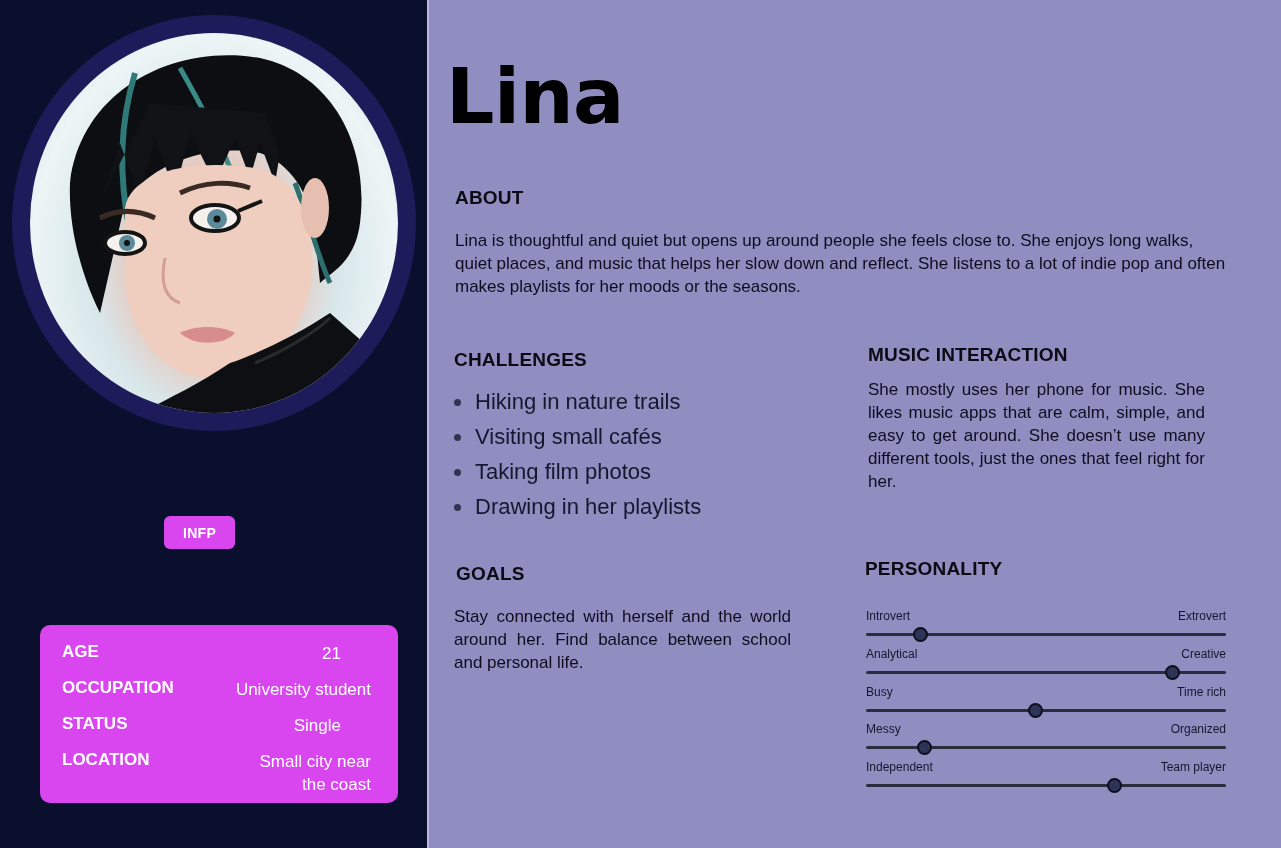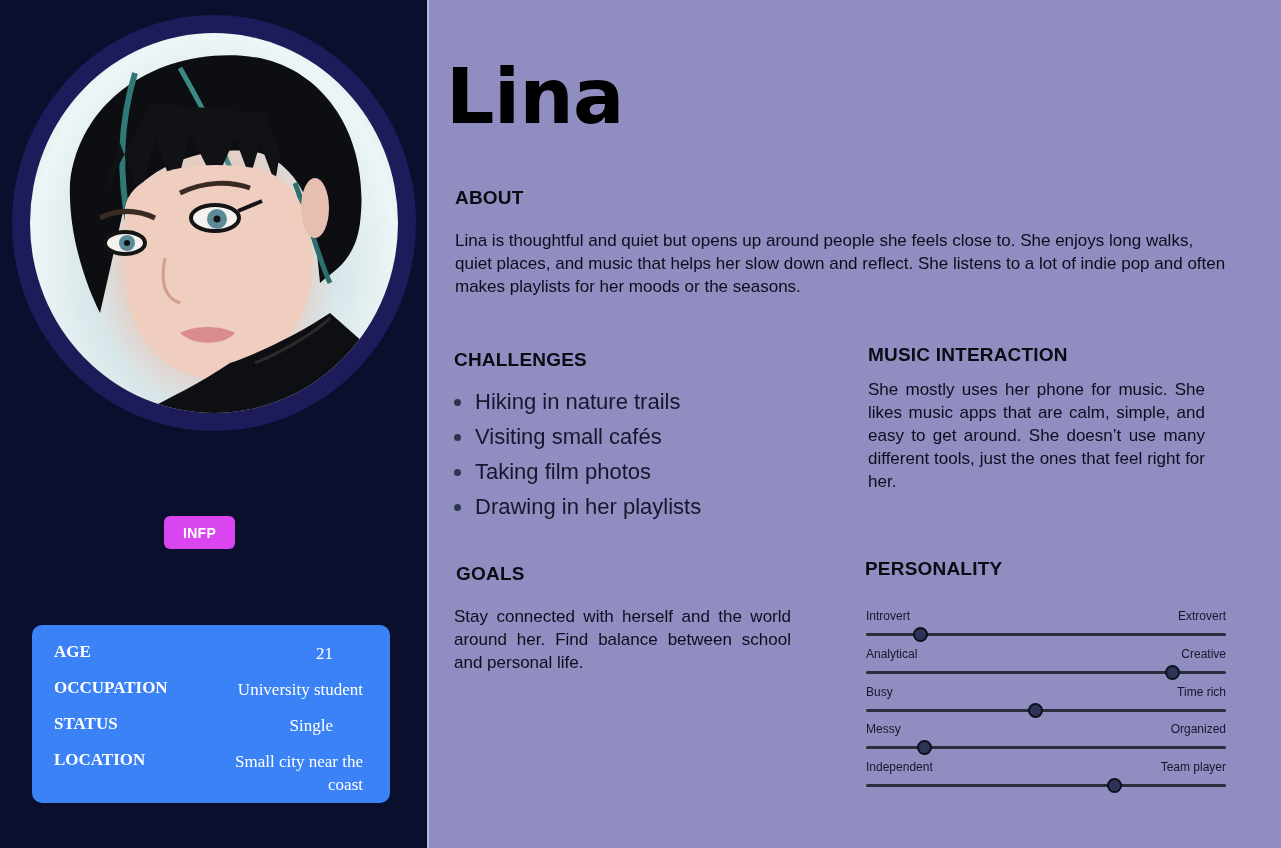--- a/index.html
+++ b/index.html
@@ -10,21 +10,21 @@
     .sidebar-edge { position: absolute; left: 427px; top: 0; width: 2px; height: 848px; background: #b9b7e0; }
 
     .avatar-ring { position: absolute; left: 12px; top: 15px; width: 404px; height: 416px; border-radius: 50%; background: #1d1b5a; }
     .avatar { position: absolute; left: 30px; top: 33px; width: 368px; height: 380px; border-radius: 50%; overflow: hidden;
       background: radial-gradient(ellipse at 50% 60%, #f2d3c6 0%, #e9c1b4 25%, #d8e7ea 48%, #edf5f6 70%, #c9d9dd 100%); }
     .avatar svg { width: 100%; height: 100%; display: block; }
 
     .mbti { position: absolute; left: 164px; top: 516px; width: 71px; height: 33px; border-radius: 6px; background: #d946ef;
       color: #ffffff; font-weight: bold; font-size: 14px; display: flex; align-items: center; justify-content: center; letter-spacing: 0.3px; }
 
-    .info-card { position: absolute; left: 32px; top: 625px; width: 358px; height: 178px; border-radius: 10px; background: #3b82f6; font-family: Liberation Serif, serif; }
+    .info-card { position: absolute; left: 40px; top: 625px; width: 358px; height: 178px; border-radius: 10px; background: #d946ef; }
     .info-row { position: absolute; left: 22px; right: 27px; display: flex; justify-content: space-between; }
     .info-label { color: #ffffff; font-weight: bold; font-size: 17px; }
     .info-value { color: #ffffff; font-size: 17px; text-align: right; line-height: 23px; }
 
     .name { position: absolute; left: 446px; top: 52px; font-size: 76px; font-weight: bold; color: #000; letter-spacing: -0.5px; font-family: "DejaVu Sans", sans-serif; }
 
     .heading { position: absolute; font-weight: bold; font-size: 19px; color: #0b0b14; letter-spacing: 0.2px; }
     .body-text { position: absolute; font-size: 17px; color: #0d0d1e; line-height: 23px; }
     .justify { text-align: justify; }
 

